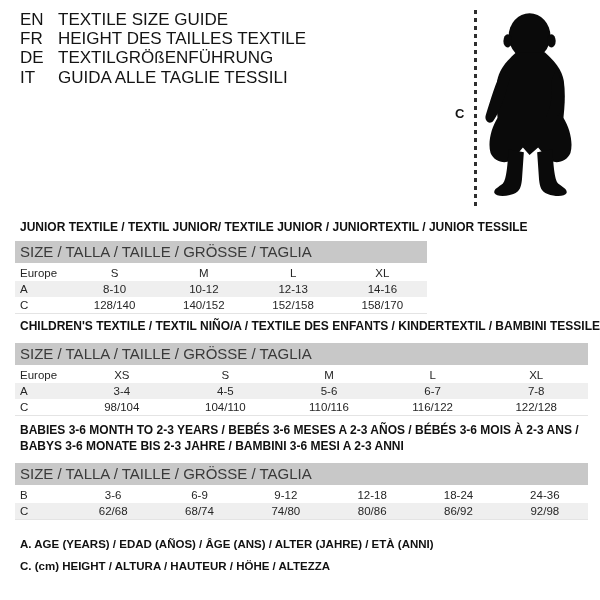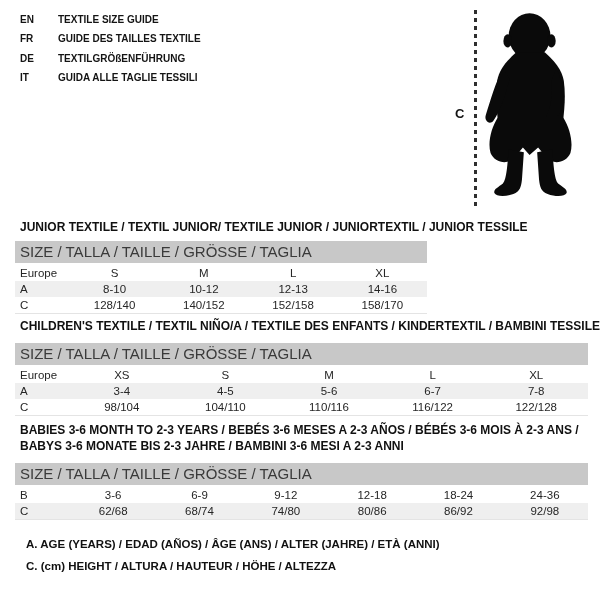--- a/index.html
+++ b/index.html
@@ -2,21 +2,21 @@
 <html><head>
 <meta charset="utf-8">
 <style>
   html,body{margin:0;padding:0;}
   body{
     width:600px;height:600px;position:relative;background:#ffffff;
     font-family:"Liberation Sans", sans-serif;color:#1c1c1c;overflow:hidden;
   }
   
   .lang-list{position:absolute;left:20px;top:10px;}
-  .lang-row{display:flex;height:19.3px;align-items:center;font-weight:bold;font-size:10px;color:#141414;}
+  .lang-row{display:flex;height:19.3px;align-items:center;font-weight:normal;font-size:17px;color:#141414;}
   .lang-code{width:38px;flex:0 0 38px;}
   
   .height-line{position:absolute;left:474px;top:10px;width:3px;height:197px;
     background:repeating-linear-gradient(to bottom,#2e2e2e 0 4px,transparent 4px 8px);}
   .height-label{position:absolute;left:455px;top:106px;font-weight:bold;font-size:13px;color:#141414;}
   .baby-svg{position:absolute;left:482px;top:6px;width:97px;height:201px;}
   
   .sec-title{position:absolute;left:20px;font-weight:bold;font-size:12px;color:#111;line-height:16px;white-space:nowrap;}
   .sec-title.wrap{white-space:normal;width:565px;}
   
@@ -25,33 +25,33 @@
   table.size-table thead th{background:#c8c8c8;color:#3a3a3a;font-weight:normal;text-align:left;
     padding:2px 0 3px 5px;font-size:15px;border-bottom:2px solid #ffffff;}
   table.size-table td{height:16px;text-align:center;padding:0;white-space:nowrap;}
   table.size-table td.lbl{text-align:left;padding-left:5px;}
   table.size-table tr.alt td{background:#efefef;}
   table.size-table tbody tr:last-child td{border-bottom:1px solid #e4e4e4;}
   .t1{width:412px;top:241px;}
   .t2{width:573px;top:343px;}
   .t3{width:573px;top:463px;}
   
-  .legend{position:absolute;left:20px;top:533px;font-weight:bold;font-size:11.5px;line-height:22px;color:#111;margin-left:6px;}
+  .legend{position:absolute;left:20px;top:533px;font-weight:bold;font-size:11.5px;line-height:22px;color:#111;}
 </style>
 </head>
 <body>
 
 <div class="lang-list">
   <div class="lang-row">
     <span class="lang-code">EN</span>
     <span>TEXTILE SIZE GUIDE</span>
   </div>
   <div class="lang-row">
     <span class="lang-code">FR</span>
-    <span>GUIDE DES TAILLES TEXTILE</span>
+    <span>HEIGHT DES TAILLES TEXTILE</span>
   </div>
   <div class="lang-row">
     <span class="lang-code">DE</span>
     <span>TEXTILGRÖßENFÜHRUNG</span>
   </div>
   <div class="lang-row">
     <span class="lang-code">IT</span>
     <span>GUIDA ALLE TAGLIE TESSILI</span>
   </div>
 </div>

